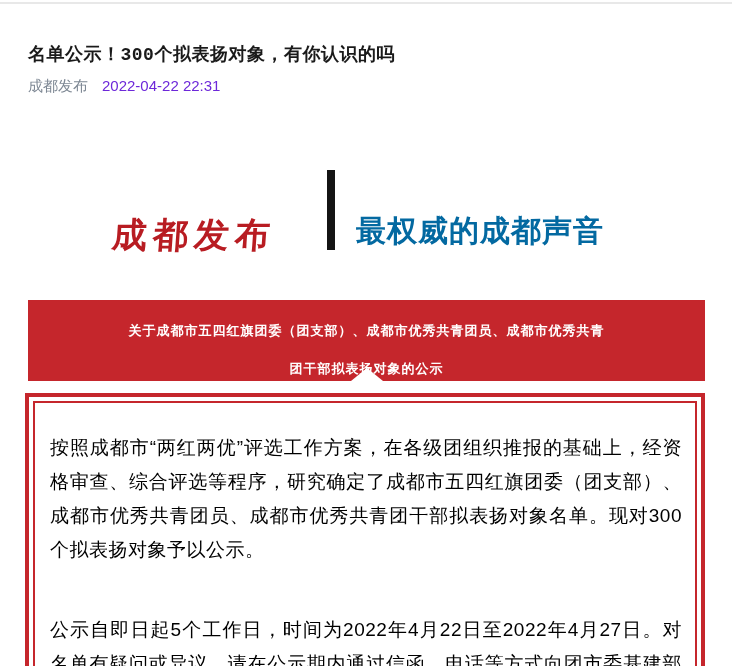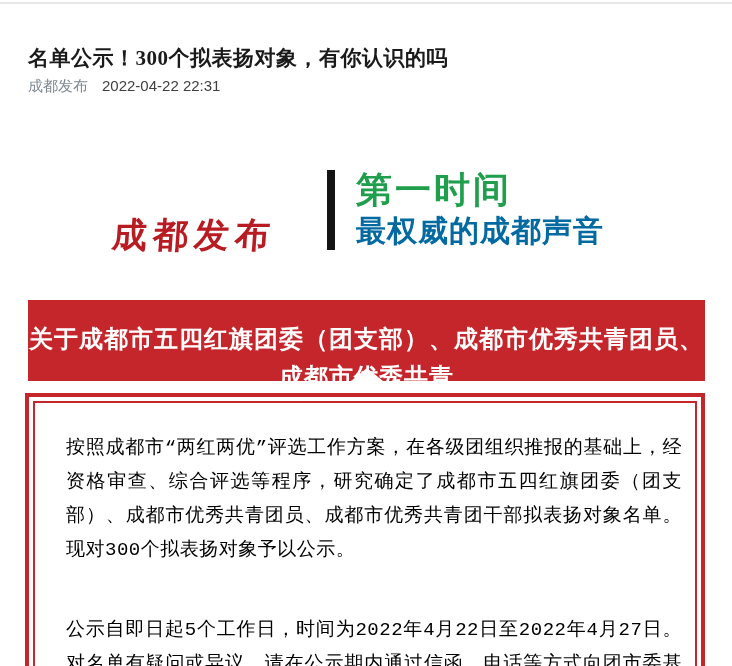--- a/index.html
+++ b/index.html
@@ -4,26 +4,26 @@
 <style>
   html,body{margin:0;padding:0;}
   body{
     width:732px;height:666px;overflow:hidden;background:#ffffff;
     font-family:"Liberation Sans","DejaVu Sans",sans-serif;
     position:relative;
   }
   .top-hairline{position:absolute;left:0;top:2px;width:732px;height:2px;background:#e8e8e8;}
   .article-title{
     position:absolute;left:28px;top:30px;width:680px;
-    font-size:21px;font-weight:bold;color:#1a1a1a;letter-spacing:0.5px;
-    font-family:Liberation Serif, serif;
+    font-size:18px;font-weight:bold;color:#1a1a1a;letter-spacing:0.5px;
+    font-family:Liberation Mono, monospace;
   }
   .byline{position:absolute;left:28px;top:77px;font-size:15px;}
   .byline .account{color:#7e8894;margin-right:14px;cursor:pointer;}
-  .byline .timestamp{color:#404040;}
+  .byline .timestamp{color:#6d28d9;}
 
   
   .logo-block{position:absolute;left:0;top:150px;width:732px;height:150px;}
   .logo-latin{
     position:absolute;left:94px;top:8px;height:52px;
     font-family:"DejaVu Serif","Liberation Serif",serif;
     font-style:italic;font-weight:bold;font-size:44px;color:#1c1c1c;
     letter-spacing:2px;white-space:nowrap;
   }
   .logo-latin .green-h{color:#2aa146;}
@@ -50,68 +50,68 @@
     position:absolute;left:356px;top:61px;
     font-family:"DejaVu Serif","Liberation Serif",serif;
     font-size:30px;font-weight:bold;color:#0369a1;letter-spacing:1px;white-space:nowrap;
   }
 
   
   .banner{
     position:absolute;left:28px;top:300px;width:677px;height:81px;box-sizing:border-box;
     background:#c5262c;color:#ffffff;text-align:center;
     font-family:"Liberation Sans","DejaVu Sans",sans-serif;
-    font-size:24px;font-weight:bold;letter-spacing:1px;
-    padding-top:20px;
+    font-size:13px;font-weight:bold;letter-spacing:1px;
+    padding-top:12px;
   }
   .banner .banner-line{line-height:38px;}
   .banner-notch{
     position:absolute;left:50%;bottom:0;transform:translateX(-50%);
     width:0;height:0;
     border-left:16px solid transparent;border-right:16px solid transparent;
     border-bottom:13px solid #ffffff;
   }
 
   
   .notice-box{
     position:absolute;left:25px;top:393px;width:680px;height:300px;box-sizing:border-box;
     border:4px solid #c5262c;
   }
   .notice-inner{
     box-sizing:border-box;margin:4px;height:100%;
     border:2px solid #c5262c;
     padding:28px 13px 0 15px;
   }
   .notice-inner p{
-    margin:0 0 46px 16px;
-    font-family:Liberation Mono, monospace;
+    margin:0 0 46px 0;
+    font-family:Liberation Sans, sans-serif;
     font-size:19px;line-height:34px;color:#000000;
     letter-spacing:0.5px;text-align:justify;
   }
 </style>
 </head>
 <body>
 
 <div class="top-hairline"></div>
 
 <h1 class="article-title">名单公示！300个拟表扬对象，有你认识的吗</h1>
 
 <div class="byline">
   <span class="account">成都发布</span><span class="timestamp">2022-04-22 22:31</span>
 </div>
 
 <div class="logo-block">
   <div class="logo-cn">成都发布</div>
   <div class="logo-divider"></div>
-  <div class="tagline-primary">第一时间</div>
   <div class="tagline-secondary">最权威的成都声音</div>
 </div>
 
 <div class="banner">
   <div class="banner-line">关于成都市五四红旗团委（团支部）、成都市优秀共青团员、成都市优秀共青</div>
+  <div class="banner-line">团干部拟表扬对象的公示</div>
   <div class="banner-notch"></div>
 </div>
 
 <div class="notice-box">
   <div class="notice-inner">
     <p>按照成都市“两红两优”评选工作方案，在各级团组织推报的基础上，经资格审查、综合评选等程序，研究确定了成都市五四红旗团委（团支部）、成都市优秀共青团员、成都市优秀共青团干部拟表扬对象名单。现对300个拟表扬对象予以公示。</p>
     <p>公示自即日起5个工作日，时间为2022年4月22日至2022年4月27日。对名单有疑问或异议，请在公示期内通过信函、电话等方式向团市委基建部反映。反映</p>
   </div>
 </div>
 

